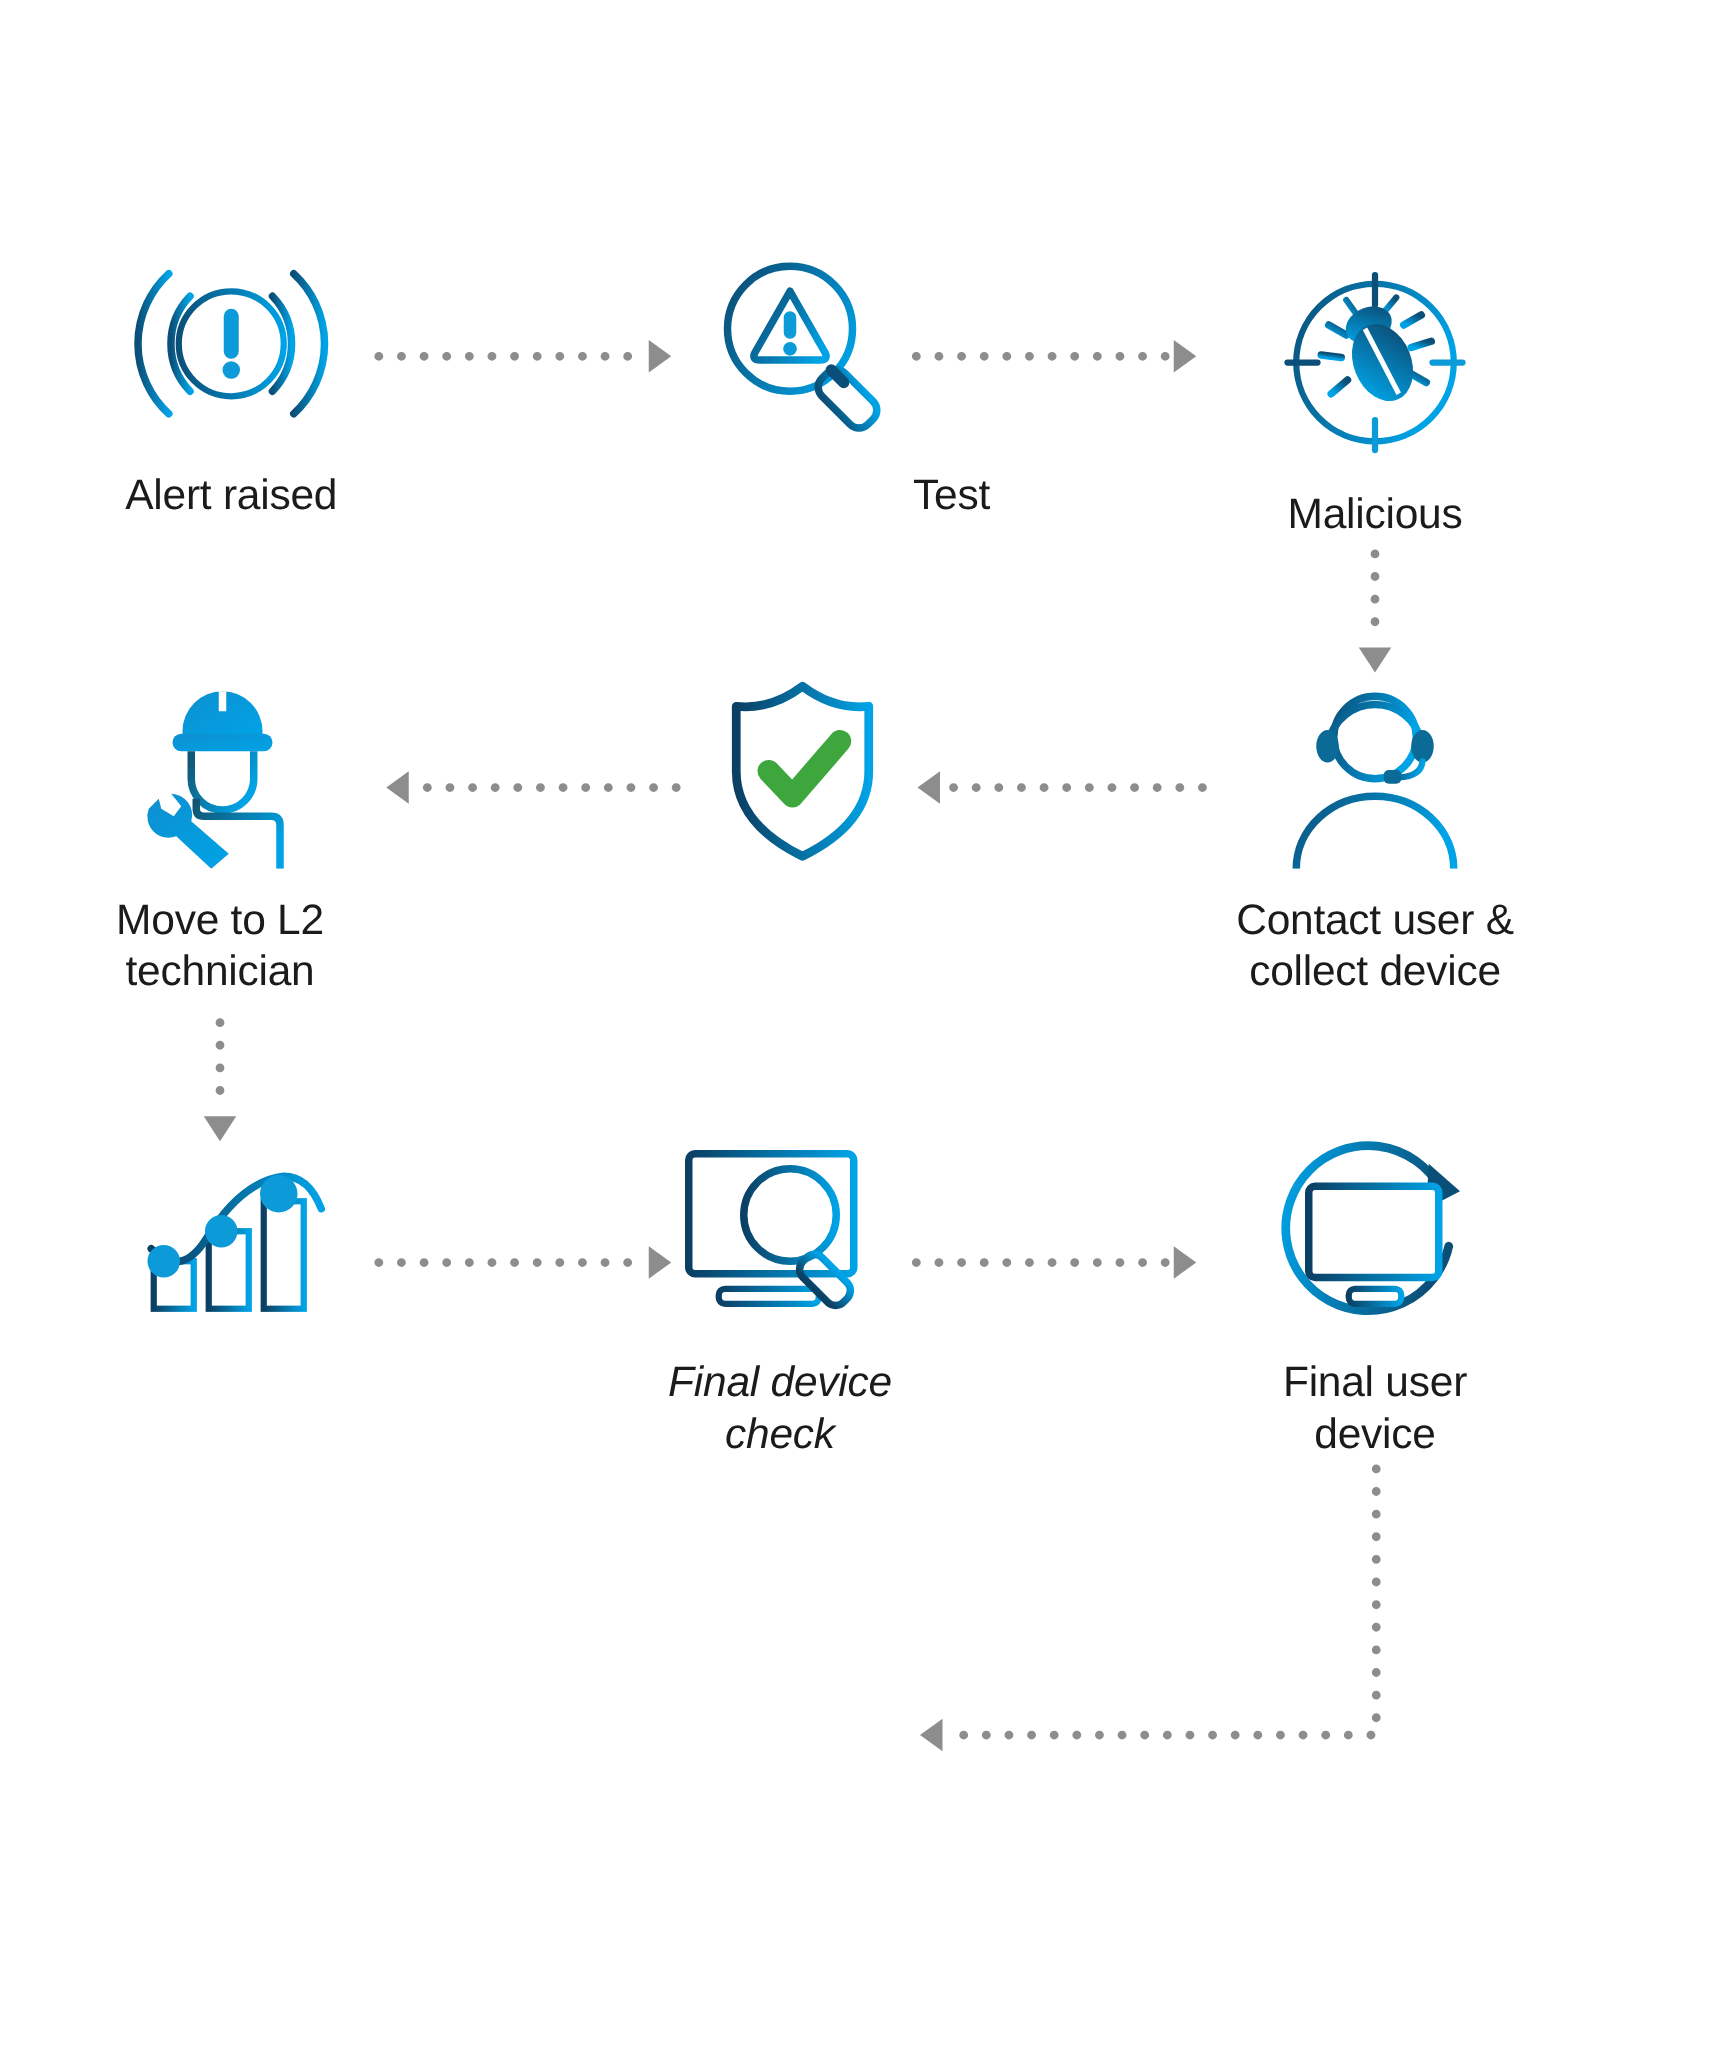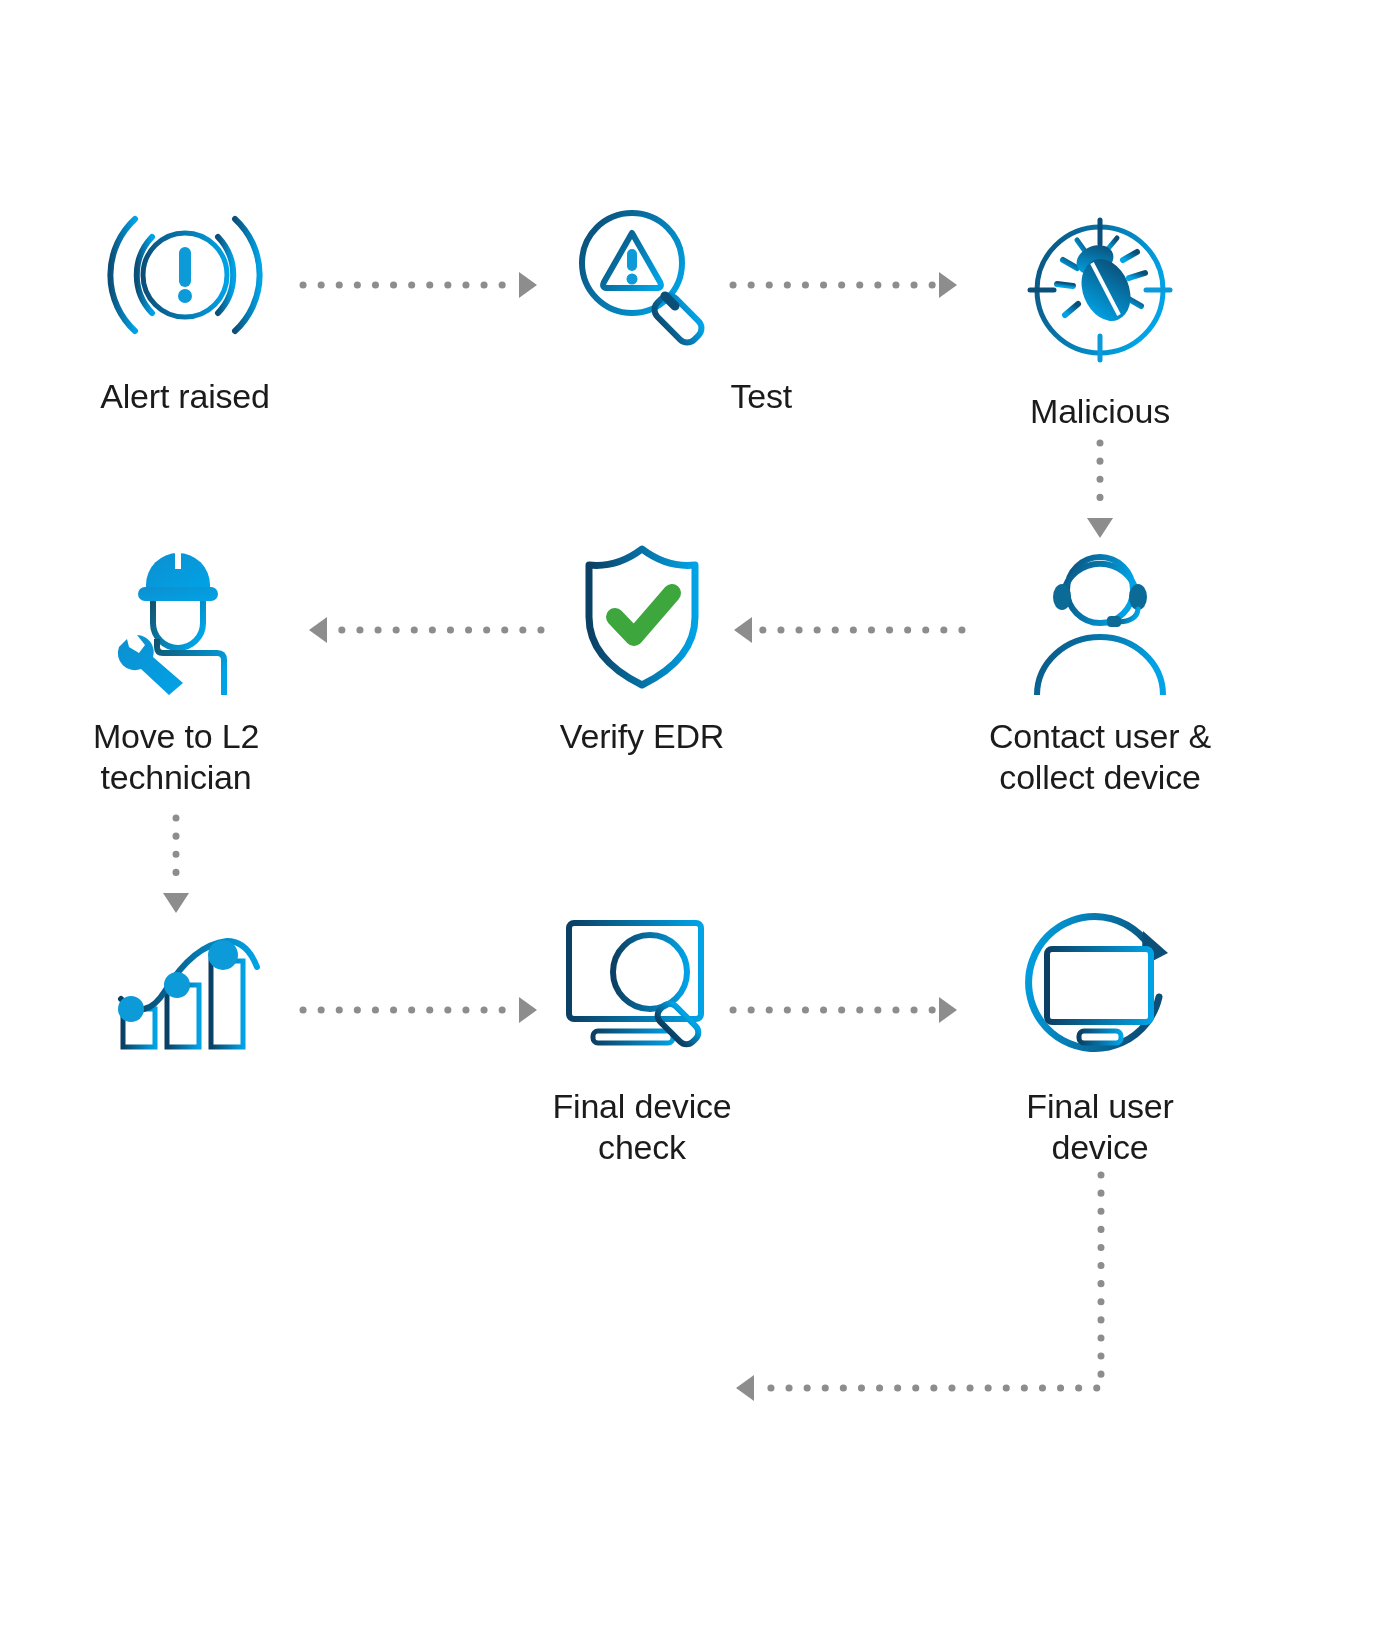--- a/index.html
+++ b/index.html
@@ -237,21 +237,20 @@
         <defs>
           <linearGradient id="gShield" x1="0" y1="0.2" x2="1" y2="0.2">
             <stop offset="0" stop-color="#0b3f63"></stop>
             <stop offset="1" stop-color="#00a3e6"></stop>
           </linearGradient>
         </defs>
         <path d="M85,14 Q110,33 138,30 L138,82 Q138,124 85,150 Q32,124 32,82 L32,30 Q60,33 85,14 Z" fill="#ffffff" stroke="url(#gShield)" stroke-width="7" stroke-linejoin="round"></path>
         <path d="M58,82 L77,102 L115,58" fill="none" stroke="#3da63d" stroke-width="18" stroke-linecap="round" stroke-linejoin="round"></path>
       </svg>
     </div>
-    <div class="node-label">Verify EDR</div>
   </div>
 
   <div class="node" style="left:950px; top:530px;">
     <div class="node-icon">
       <svg width="170" height="160" viewBox="0 0 170 160">
         <defs>
           <linearGradient id="gAgent" x1="0" y1="0" x2="1" y2="0.3">
             <stop offset="0" stop-color="#0b4f78"></stop>
             <stop offset="1" stop-color="#00a3e6"></stop>
           </linearGradient>
@@ -291,21 +290,21 @@
         <line x1="16" y1="144" x2="152" y2="144" stroke="url(#gBarA)" stroke-width="6" stroke-linecap="round"></line>
 
         <path d="M20,94 Q44,118 64,86 Q92,40 126,36 Q146,36 156,62" fill="none" stroke="url(#gBarA)" stroke-width="6" stroke-linecap="round"></path>
         <circle cx="30" cy="104" r="13" fill="#0c9ad8"></circle>
         <circle cx="76" cy="80" r="13" fill="#0c9ad8"></circle>
         <circle cx="122" cy="50" r="15" fill="#0c9ad8"></circle>
       </svg>
     </div>
   </div>
 
-  <div class="node" style="left:492px; top:900px;">
+  <div class="node" style="left:474px; top:900px;font-style:italic;">
     <div class="node-icon">
       <svg width="175" height="160" viewBox="0 0 175 160">
         <defs>
           <linearGradient id="gMon" x1="0" y1="0" x2="1" y2="0">
             <stop offset="0" stop-color="#0b3f63"></stop>
             <stop offset="1" stop-color="#00a3e6"></stop>
           </linearGradient>
         </defs>
 
         <rect x="14" y="18" width="132" height="96" rx="5" fill="none" stroke="url(#gMon)" stroke-width="6"></rect>

